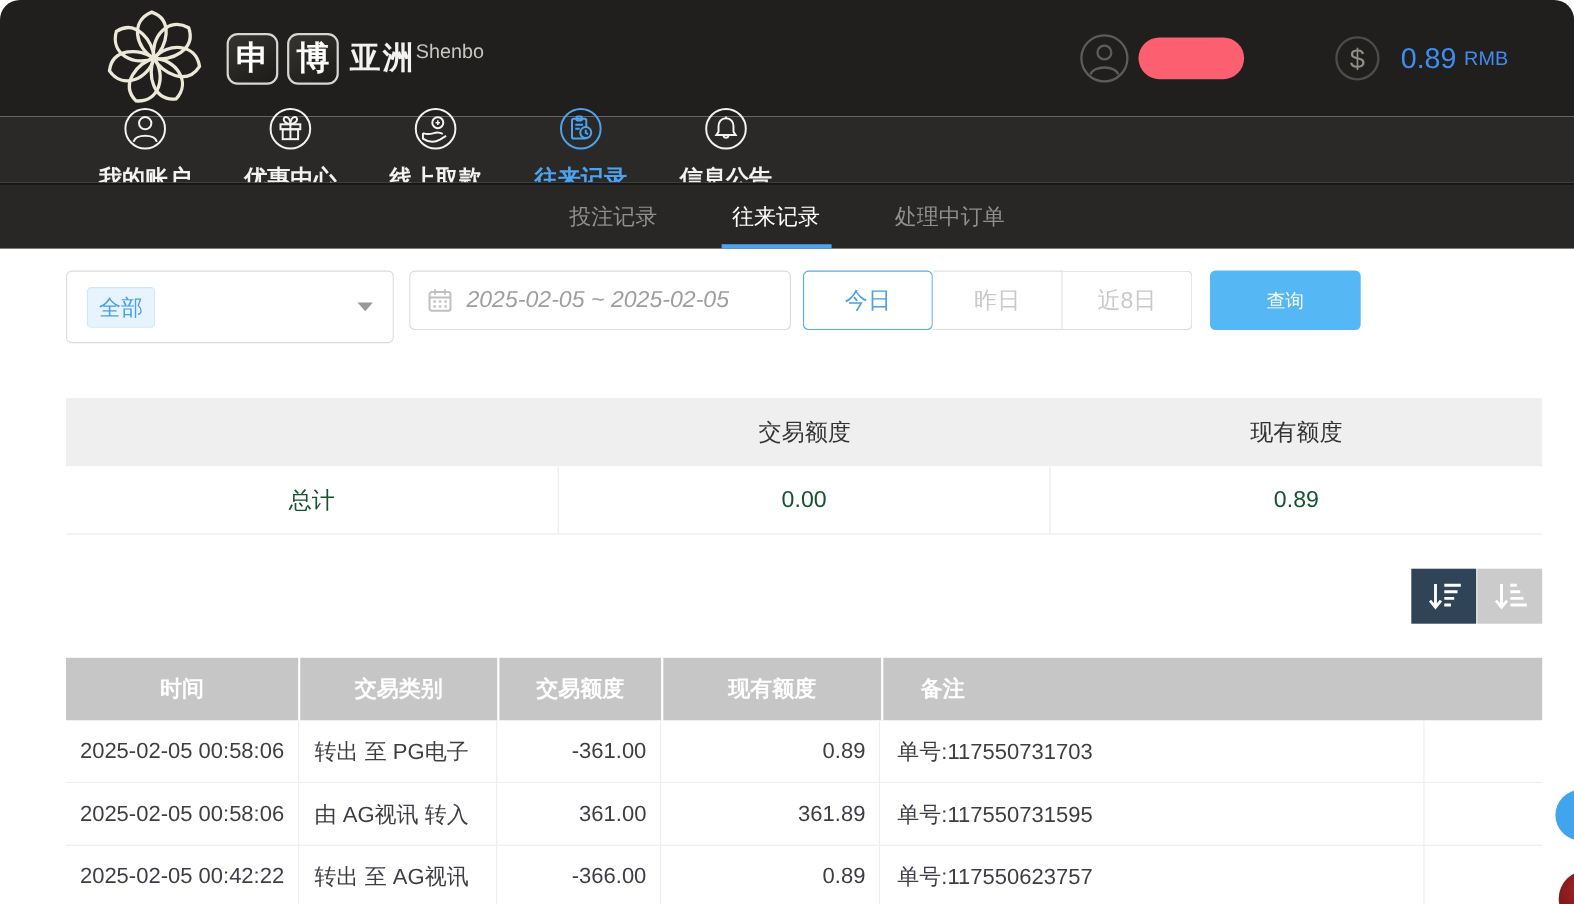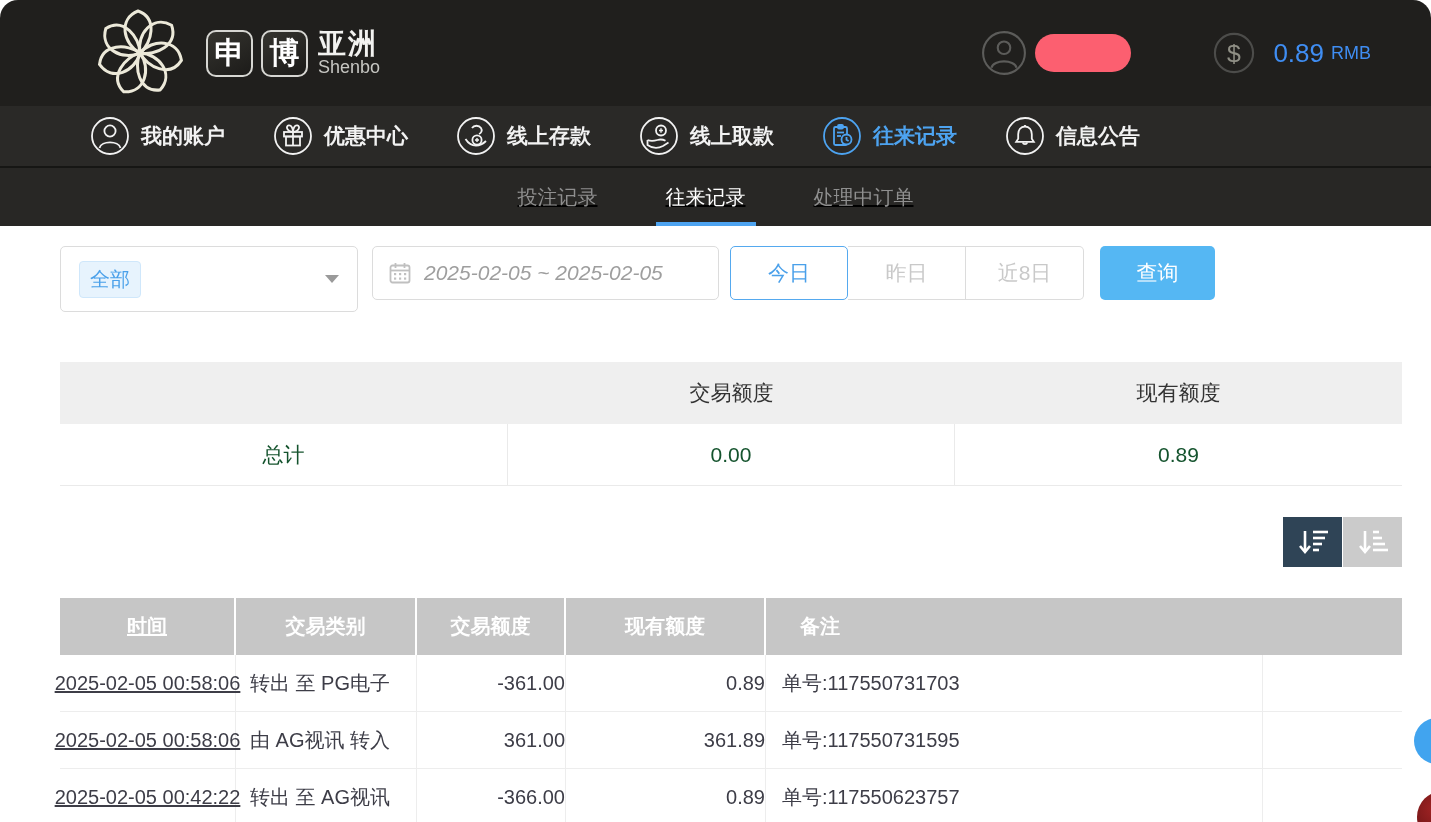--- a/index.html
+++ b/index.html
@@ -9,42 +9,42 @@
 
   
   .header { position:absolute; left:0; top:0; width:1431px; height:106px;
             background:#201f1d; border-radius:18px 18px 0 0; display:flex; align-items:center; }
   .logo-wrap { display:flex; align-items:center; margin-left:88px; }
   .logo-flower { width:104px; height:100px; }
   .brand-boxes { display:flex; gap:8px; margin-left:14px; }
   .brand-box { width:47px; height:47px; border:2px solid #d6d6d2; border-radius:10px;
                background:linear-gradient(150deg,#35342f,#1c1b19);
                color:#fff; font-size:30px; font-weight:700; display:flex; align-items:center; justify-content:center; }
-  .brand-right { margin-left:10px; display:flex; flex-direction:column; line-height:1.05; }
+  .brand-right { margin-left:10px; display:flex; flex-direction:row; line-height:1.05; }
   .brand-region { color:#f2f2f0; font-size:28px; font-weight:700; letter-spacing:2px; }
   .brand-latin { color:#c6c6c2; font-size:18px; }
   .header-right { position:absolute; right:60px; top:0; height:106px; display:flex; align-items:center; gap:14px; }
   .avatar-ico { width:46px; height:46px; }
   .redact { width:96px; height:38px; background:#fc5f70; border-radius:19px; margin-left:-6px; }
   .balance-group { display:flex; align-items:center; margin-left:68px; }
   .dollar-ico { width:42px; height:42px; margin-right:18px; }
   .balance-amt { color:#3f8df2; font-size:26px; font-weight:500; }
   .balance-cur { color:#3f8df2; font-size:18px; margin-left:7px; }
 
   
   .navbar { position:absolute; left:0; top:106px; width:1431px; height:60px;
             background:#2a2927; display:flex; align-items:center; gap:48px; padding-left:90px; }
-  .nav-item { display:flex; align-items:center; gap:11px; color:#f2f2f2; cursor:pointer; }
+  .nav-item { display:flex; align-items:center; gap:11px; color:#f2f2f2; cursor:pointer;flex-direction:column; }
   .nav-item.active { color:#4da3f0; }
   .nav-ico { width:40px; height:40px; display:block; }
   .nav-label { font-size:21px; font-weight:700; }
 
   
   .tabbar { position:absolute; left:0; top:166px; width:1431px; height:60px; background:#282725;
-            border-top:2px solid #161614; display:flex; justify-content:center; align-items:stretch; gap:48px;text-decoration:underline; }
+            border-top:2px solid #161614; display:flex; justify-content:center; align-items:stretch; gap:48px; }
   .tab { position:relative; display:flex; align-items:center; padding:0 10px; font-size:20px; color:#8f8f8f; cursor:pointer; }
   .tab.active { color:#ffffff; font-weight:500; }
   .tab.active .tab-underline { position:absolute; left:0; right:0; bottom:0; height:4px; background:#4da3f0; }
 
   
   .select-box { position:absolute; left:60px; top:246px; width:298px; height:66px;
                 border:1px solid #dcdcdc; border-radius:5px; background:#fff;
                 display:flex; align-items:center; padding:0 18px; cursor:pointer; }
   .chip { background:#e7f3fd; border:1px solid #cfe7fb; color:#4aa0ea; font-size:20px;
           padding:4px 10px; border-radius:4px; }
@@ -54,22 +54,22 @@
               border:1px solid #dcdcdc; border-radius:5px; background:#fff;
               display:flex; align-items:center; padding:0 15px; cursor:pointer;font-style:italic; }
   .cal-ico { width:24px; height:24px; margin-right:12px; }
   .date-text { color:#9e9e9e; font-size:21px; white-space:nowrap; }
   .quick-group { position:absolute; left:730px; top:246px; height:42px; display:flex; }
   .quick-btn { width:118px; height:54px; background:#fff; border:1px solid #dcdcdc; border-left:none;
                color:#c9c9c9; font-size:21px; display:flex; align-items:center; justify-content:center; cursor:pointer; }
   .quick-btn:first-child { border-left:1px solid #dcdcdc; border-radius:5px 0 0 5px; }
   .quick-btn:last-child { border-radius:0 5px 5px 0; }
   .quick-btn.active { border:1px solid #55a9ef; color:#4aa0ea; border-radius:5px; }
-  .search-btn { position:absolute; left:1100px; top:246px; width:115px; height:54px;
-                background:#55b7f3; border:none; border-radius:5px; color:#fff; font-size:21px;
+  .search-btn { position:absolute; left:1100px; top:246px; width:137px; height:54px;
+                background:#55b7f3; border:none; border-radius:5px; color:#fff; font-size:17px;
                 display:flex; align-items:center; justify-content:center; cursor:pointer;
                 font-family:Liberation Sans, sans-serif; }
 
   
   .summary { position:absolute; left:60px; top:362px; width:1342px; }
   .sum-head { display:flex; height:62px; background:#efefef; }
   .sum-head .cell { display:flex; align-items:center; justify-content:center;
                     color:#333; font-size:21px; }
   .sum-row { display:flex; height:62px; background:#fff; border-bottom:1px solid #eaeaea; }
   .sum-row .cell { display:flex; align-items:center; justify-content:center;
@@ -85,25 +85,25 @@
 
   
   .records { position:absolute; left:60px; top:598px; width:1342px; }
   .rec-head { display:flex; height:57px; background:#c6c6c6; }
   .rec-head .hcell { display:flex; align-items:center; justify-content:center;
                      color:#fff; font-size:20px; font-weight:700; }
   .rec-head .hcell:not(:last-child) { border-right:2px solid #fff; }
   .rec-row { display:flex; height:57px; background:#fff; border-bottom:1px solid #ededed; }
   .rec-row .cell { display:flex; align-items:center; color:#3d3d47; font-size:20px; white-space:nowrap; }
   .rec-row .cell:not(:last-child) { border-right:1px solid #ededed; }
-  .w-time { width:176px;text-decoration:underline; } .w-type { width:181px;text-align:center; } .w-amount { width:149px; }
+  .w-time { width:213px; } .w-type { width:181px;text-align:center; } .w-amount { width:149px; }
   .w-balance { width:200px; } .w-summary { width:497px; } .w-note { width:108px; }
   .c-time { justify-content:center; }
   .c-type { justify-content:flex-start; padding-left:14px; }
-  .c-amount, .c-balance { justify-content:flex-end; }
+  .c-amount, .c-balance { justify-content:flex-end; padding-right:12px; }
   .c-summary { justify-content:flex-start; padding-left:16px; }
   .c-note { justify-content:center; }
 
   
   .float-blue { position:absolute; left:1414px; top:718px; width:46px; height:46px;
                 border-radius:50%; background:#41a4ef; cursor:pointer; }
   .float-red { position:absolute; left:1417px; top:791px; width:52px; height:52px;
                border-radius:50%; background:radial-gradient(circle at 35% 35%, #a22324, #4e0d0d); cursor:pointer; }
 </style>
 </head>
@@ -163,30 +163,20 @@
     <div class="nav-item">
       <svg class="nav-ico" viewBox="0 0 40 40" fill="none" stroke="currentColor" stroke-width="1.8">
         <circle cx="20" cy="20" r="18"></circle>
           <rect x="11" y="16" width="18" height="4.5"></rect>
           <rect x="13" y="20.5" width="14" height="9"></rect>
         <line x1="20" y1="16" x2="20" y2="29.5"></line>
         <path d="M20 16c-6.5-1-7.5-6-4.3-6.6 2.7-.5 4.3 3.1 4.3 6.6z"></path>
         <path d="M20 16c6.5-1 7.5-6 4.3-6.6-2.7-.5-4.3 3.1-4.3 6.6z"></path>
       </svg>
       <span class="nav-label">优惠中心</span>
-    </div>
-    <div class="nav-item">
-      <svg class="nav-ico" viewBox="0 0 40 40" fill="none" stroke="currentColor" stroke-width="1.8">
-        <circle cx="20" cy="20" r="18"></circle>
-        <path d="M16 12c2-3 7-3 9 0 1.5 2.4.5 5-2 6"></path>
-        <circle cx="21" cy="24" r="4.6"></circle>
-        <path d="M19 24h4M21 22v4" stroke-width="1.4"></path>
-        <path d="M9.5 23c2.5 4 6 6.5 10.5 6.5 4 0 7-1.5 10-4.5"></path>
-      </svg>
-      <span class="nav-label">线上存款</span>
     </div>
     <div class="nav-item">
       <svg class="nav-ico" viewBox="0 0 40 40" fill="none" stroke="currentColor" stroke-width="1.8">
         <circle cx="20" cy="20" r="18"></circle>
         <circle cx="22" cy="14.5" r="5"></circle>
         <path d="M20 14.5h4M22 12.3v4.4" stroke-width="1.4"></path>
         <path d="M8.5 24c3.5 1.5 6.5 1 10 0 3-.9 5.5-.6 8 .8"></path>
         <path d="M8.5 24v5c5 3.5 11 3.5 15.5 1l5.5-3.5"></path>
       </svg>
       <span class="nav-label">线上取款</span>

